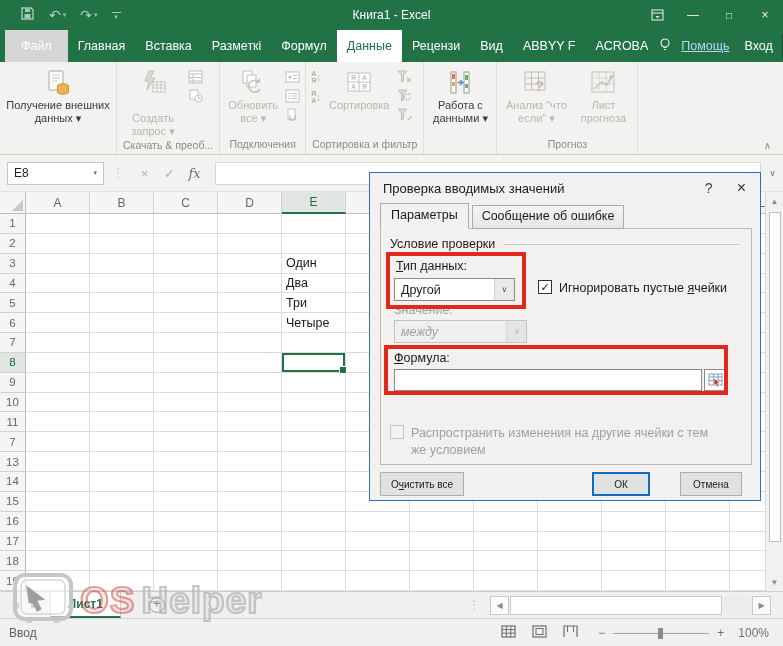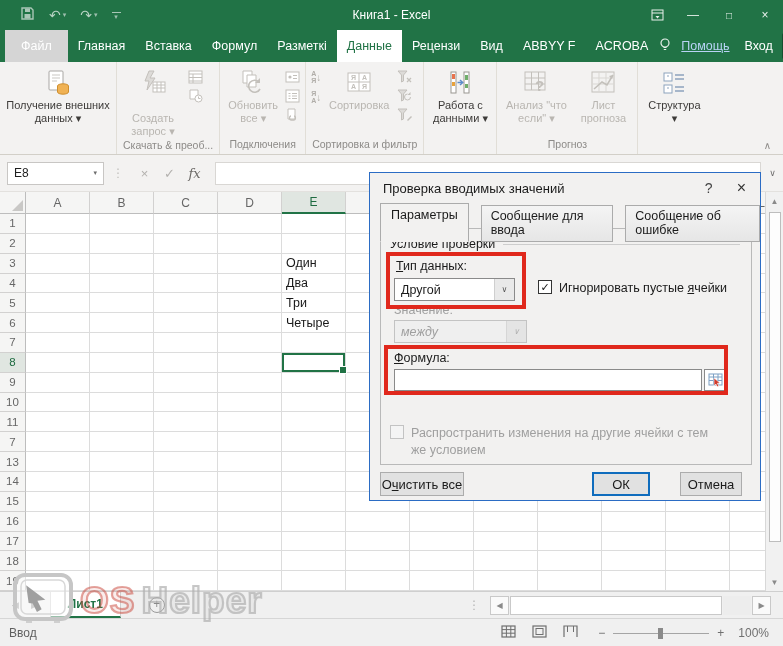--- a/index.html
+++ b/index.html
@@ -69,21 +69,21 @@
   .vscroll{position:absolute;left:765px;top:192px;width:18px;height:399px;background:#f1f1f1;border-left:1px solid #d8d8d8;display:flex;flex-direction:column;align-items:center;font-size:8px;color:#8a8a8a;}
   .vs-btn{height:18px;width:100%;display:flex;align-items:center;justify-content:center;}
   .vs-thumb{width:12px;height:330px;background:#fdfdfd;border:1px solid #bdbdbd;margin-top:2px;}
   .vs-spacer{flex:1;}
 
   
   .dialog{position:absolute;left:369px;top:172px;width:392px;height:329px;background:#f2f1f0;border:1px solid #2b6cc4;z-index:40;font-size:12.5px;color:#1b1b1b;}
   .dlg-title{height:30px;display:flex;align-items:center;padding:0 0 0 13px;font-size:13px;}
   .dlg-help{margin-left:auto;color:#444;font-size:14px;padding:0 16px;}
   .dlg-close{color:#333;font-size:16px;padding:0 14px 0 8px;}
-  .dlg-tabs{position:absolute;left:10px;top:32px;display:flex;gap:12px;z-index:3;}
+  .dlg-tabs{position:absolute;left:10px;top:32px;display:flex;gap:3px;z-index:3;}
   .dtab{border:1px solid #ababab;background:linear-gradient(#f4f4f4,#e6e6e6);padding:3px 9px 4px;font-size:12.5px;}
   .dtab.active{background:#f2f1f0;border-bottom-color:#f2f1f0;padding:4px 10px 6px;margin-top:-2px;}
   .dlg-frame{position:absolute;left:10px;top:55px;width:372px;height:237px;border:1px solid #b9b9b9;background:#f2f1f0;}
   .sec-row{position:absolute;left:20px;top:64px;width:350px;display:flex;align-items:center;gap:8px;}
   .sec-line{flex:1;height:1px;background:#cdcdcd;}
   .hl{position:absolute;border:4px solid #e0281c;z-index:6;pointer-events:none;}
   .hl1{left:16px;top:79px;width:140px;height:57px;}
   .hl2{left:14px;top:172px;width:344px;height:50px;}
   .dlbl{position:absolute;font-size:12.5px;}
   .dis-t{color:#9f9f9f;}
@@ -91,21 +91,21 @@
   .combo .cval{flex:1;padding-left:6px;}
   .combo .cbtn{width:20px;height:100%;background:#e9e9e9;border-left:1px solid #cfcfcf;display:flex;align-items:center;justify-content:center;font-size:8px;color:#555;}
   .combo.dis{background:#efefef;border-color:#c3c3c3;color:#9f9f9f;font-style:italic;}
   .combo.dis .cbtn{background:#e4e4e4;color:#b0b0b0;border-left-color:#d6d6d6;}
   .cbrow{position:absolute;display:flex;align-items:flex-start;gap:7px;}
   .cbx{width:14px;height:14px;background:#fff;border:1px solid #333;display:flex;align-items:center;justify-content:center;font-size:11px;color:#111;flex:0 0 14px;}
   .cbx.dis{border-color:#c3c3c3;background:#f4f4f4;}
   .cblbl{line-height:1.35;}
   .dinput{position:absolute;height:22px;background:#fff;border:1px solid #8a8a8a;font-size:12.5px;padding:0 4px;display:flex;align-items:center;}
   .picker{position:absolute;width:22px;height:22px;background:#fff;border:1px solid #8a8a8a;display:flex;align-items:center;justify-content:center;}
-  .dbtn{position:absolute;height:24px;background:#e1e1e1;border:1px solid #acacac;display:flex;align-items:center;justify-content:center;font-size:13px;color:#1b1b1b;}
+  .dbtn{position:absolute;height:24px;background:#e1e1e1;border:1px solid #acacac;display:flex;align-items:center;justify-content:center;font-size:10px;color:#1b1b1b;}
   .dbtn.ok{border:2px solid #0f6cbd;}
   u{text-decoration:underline;}
 
   
   .sheetbar{position:absolute;top:591px;left:0;width:783px;height:27px;background:#f0f0f0;border-top:1px solid #cfcfcf;display:flex;align-items:stretch;font-size:12px;color:#666;}
   .sb-nav{display:flex;align-items:center;gap:12px;padding:0 12px;color:#9a9a9a;font-size:9px;}
   .sheettab{background:#fff;border-left:1px solid #d0d0d0;border-right:1px solid #d0d0d0;border-bottom:2px solid #217346;color:#217346;font-weight:bold;display:flex;align-items:center;padding:0 17px;}
   .newsheet{display:flex;align-items:center;justify-content:center;margin-left:28px;}
   .ns-circ{width:16px;height:16px;border:1px solid #9a9a9a;border-radius:50%;color:#8a8a8a;font-size:12px;line-height:13px;text-align:center;}
   .sb-dots{margin-left:auto;display:flex;align-items:center;color:#b5b5b5;padding-right:10px;}
@@ -168,22 +168,22 @@
     <span class="wc small">□</span>
     <span class="wc">×</span>
   </div>
 </div>
 
 <div class="tabrow">
   <div class="tab file">Файл</div>
   <div class="tabs-mid">
       <div class="tab">Главная</div>
       <div class="tab">Вставка</div>
+      <div class="tab">Разметкі</div>
       <div class="tab">Формул</div>
-      <div class="tab">Разметкі</div>
       <div class="tab active">Данные</div>
       <div class="tab">Рецензи</div>
       <div class="tab">Вид</div>
       <div class="tab">ABBYY F</div>
       <div class="tab">ACROBA</div>
     </div>
   <div class="tr-right">
     <span>
       <svg width="14" height="15" viewBox="0 0 14 15">
           <circle cx="7" cy="6" r="4" fill="none" stroke="#e9f1ec" stroke-width="1.2"></circle>
@@ -360,36 +360,20 @@
               <path d="M5 20 L13 13 L18 16 L24 6" fill="none" stroke="#c3c0bb" stroke-width="1.6"></path>
               <path d="M24 6l-4 1 3 3z" fill="#c3c0bb"></path>
             </svg>
         </span>
         <span>Лист прогноза</span>
       </div>
     </div>
     <div class="rg-label">Прогноз</div>
   </div>
 
-  <div class="rg" style="border-right:none;">
-    <div class="rg-body">
-      <div class="bigbtn" style="width:66px;">
-        <span class="bicon">
-          <svg width="28" height="28" viewBox="0 0 28 28">
-              <rect x="4" y="4" width="8" height="8" fill="#fff" stroke="#8da3bd"></rect>
-              <rect x="4" y="16" width="8" height="8" fill="#fff" stroke="#8da3bd"></rect>
-              <path d="M7 7h2M7 19h2" stroke="#8da3bd"></path>
-              <path d="M15 6h9M15 10h9M15 18h9M15 22h9" stroke="#8da3bd" stroke-width="1.4"></path>
-            </svg>
-        </span>
-        <span><span>Структура</span><br><span>▾</span></span>
-      </div>
-    </div>
-    <div class="rg-label"></div>
-  </div>
   <div class="collapse-ribbon">∧</div>
 </div>
 
 <div class="fxrow">
   <div class="namebox">
     <span>E8</span>
     <span class="nb-caret">▾</span>
   </div>
   <span class="fx-dots">⋮</span>
   <span class="fxbtn">×</span>
@@ -714,21 +698,20 @@
 </div>
 
 <div class="dialog">
   <div class="dlg-title">
     <span>Проверка вводимых значений</span>
     <span class="dlg-help">?</span>
     <span class="dlg-close">×</span>
   </div>
   <div class="dlg-tabs">
     <div class="dtab active">Параметры</div>
-    <div class="dtab">Сообщение для ввода</div>
     <div class="dtab">Сообщение об ошибке</div>
   </div>
   <div class="dlg-frame"></div>
 
   <div class="sec-row">
     <span>Условие проверки</span>
       <span class="sec-line"></span>
   </div>
 
   <div class="hl hl1"></div>

